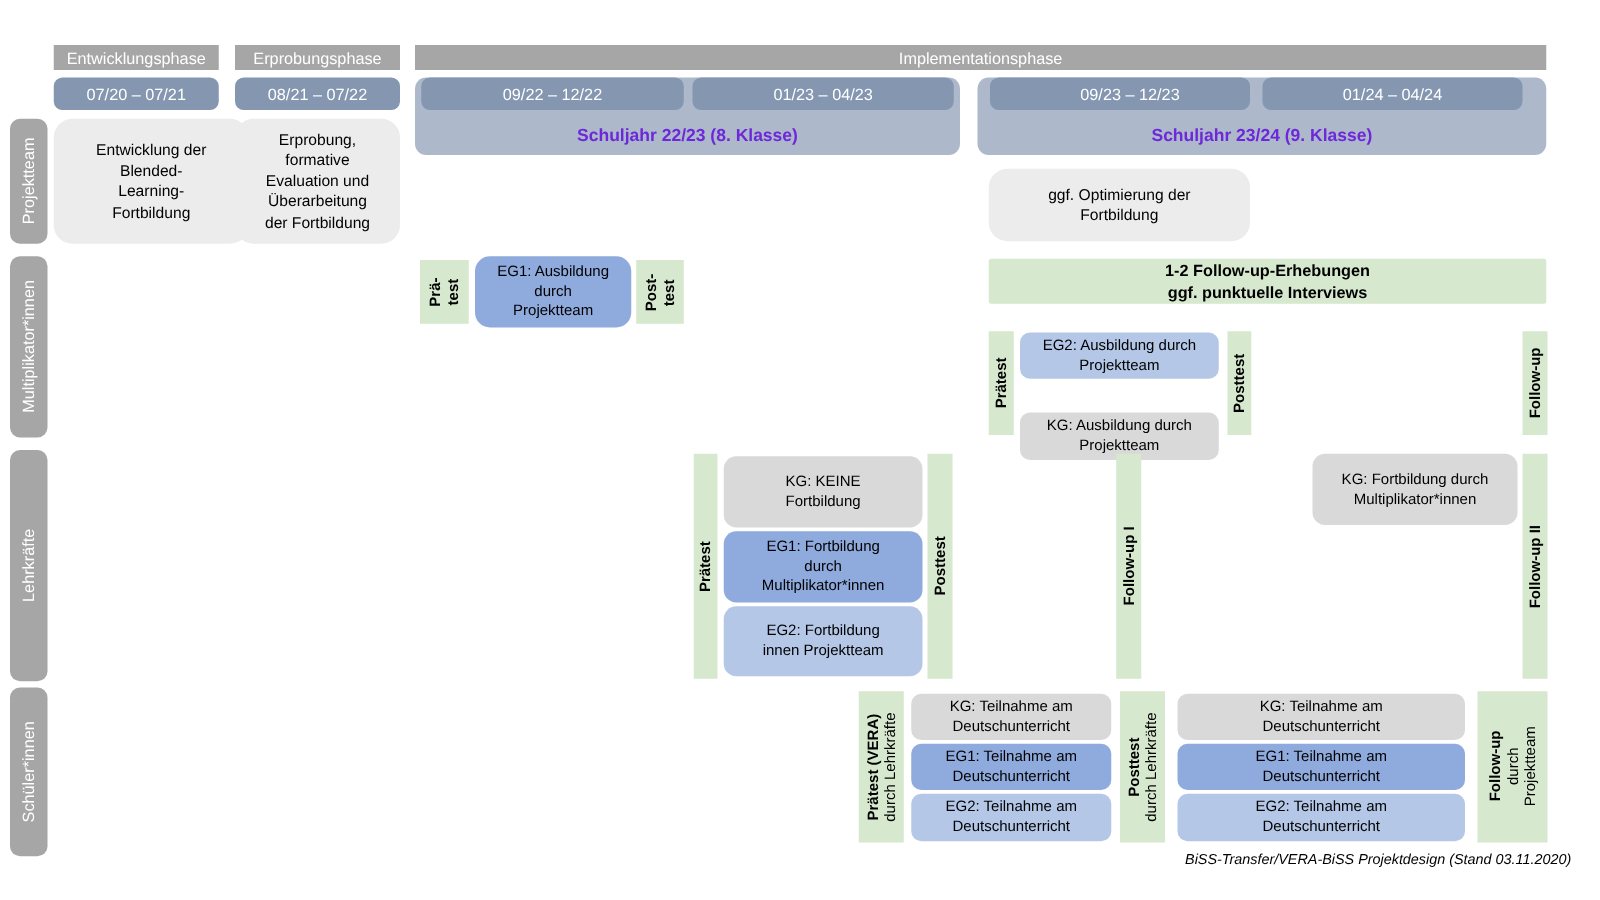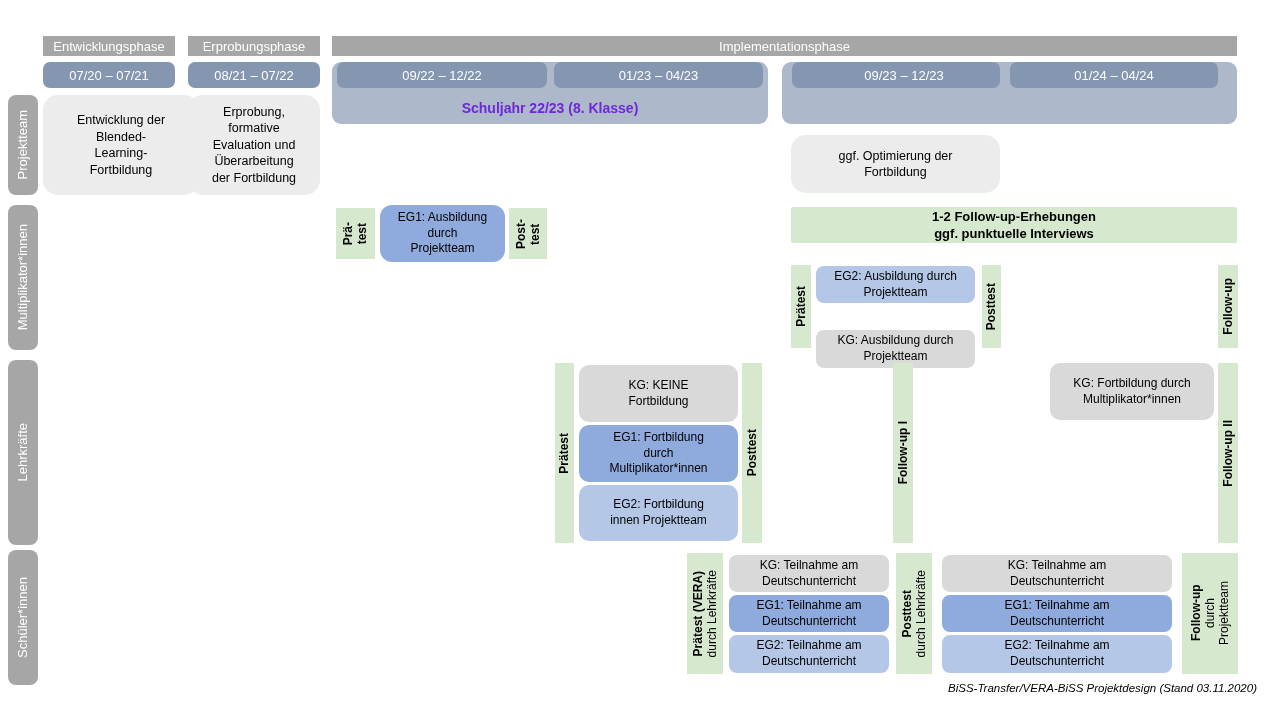--- a/index.html
+++ b/index.html
@@ -52,20 +52,21 @@
 
   <div class="abs band" style="left:332px; top:62px; width:436px; height:62px;">
     <div class="abs date-bar" style="left:5px; top:0; width:210px; height:26px;">09/22 – 12/22</div>
     <div class="abs date-bar" style="left:222px; top:0; width:209px; height:26px;">01/23 – 04/23</div>
     <div class="band-label">Schuljahr 22/23 (8. Klasse)</div>
   </div>
 
   <div class="abs band" style="left:782px; top:62px; width:455px; height:62px;">
     <div class="abs date-bar" style="left:10px; top:0; width:208px; height:26px;padding-left:16px;">09/23 – 12/23</div>
     <div class="abs date-bar" style="left:228px; top:0; width:208px; height:26px;">01/24 – 04/24</div>
+    <div class="band-label">Schuljahr 23/24 (9. Klasse)</div>
   </div>
 
   <div class="abs row-label" style="left:8px; top:95px; width:30px; height:100px;">
     <div class="vtext">
         <span>Projektteam</span>
       </div>
   </div>
   <div class="abs row-label" style="left:8px; top:205px; width:30px; height:145px;">
     <div class="vtext">
         <span>Multiplikator*innen</span>

